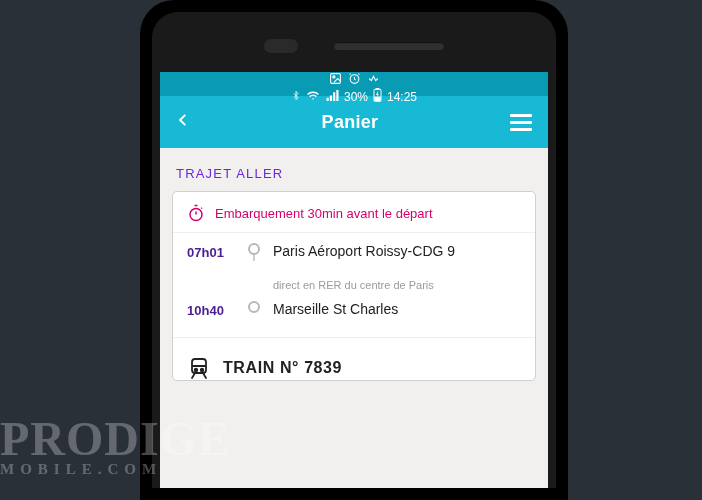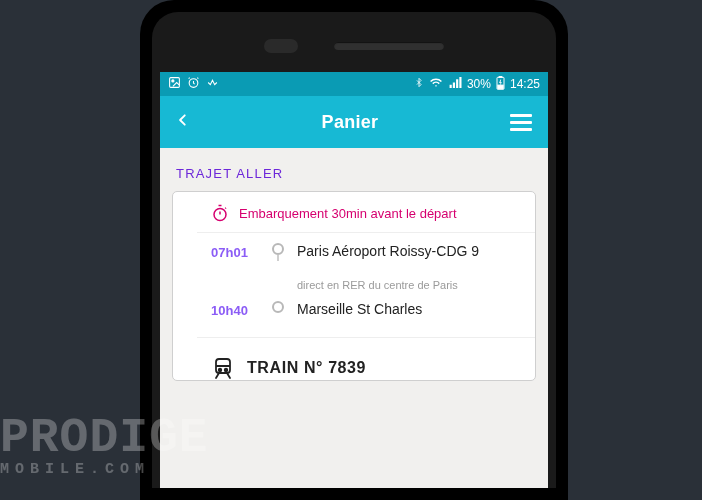--- a/index.html
+++ b/index.html
@@ -56,20 +56,21 @@
   }
   .status-bar {
     background: #0a9bb4;
     color: #fff;
     height: 24px;
     display: flex;
     align-items: center;
     justify-content: space-between;
     padding: 0 8px;
     font-size: 12px;
+    flex-direction: column;
   }
   .status-left { display: flex; gap: 6px; align-items: center; }
   .status-right { display: flex; gap: 5px; align-items: center; }
   .status-right span { font-size: 12px; }
   .app-bar {
     background: #17b9d4;
     color: #fff;
     height: 52px;
     display: flex;
     align-items: center;
@@ -88,21 +89,20 @@
     font-size: 13px;
     letter-spacing: 1.2px;
     margin-bottom: 10px;
     margin-left: 4px;
   }
   .card {
     background: #fff;
     border: 1px solid #cfcfcf;
     border-radius: 5px;
     overflow: hidden;
-    padding-left: 24px;
   }
   .boarding-notice {
     display: flex;
     align-items: center;
     gap: 10px;
     color: #d6006f;
     font-size: 13px;
     padding: 12px 14px 10px 14px;
     border-bottom: 1px solid #eee;
   }
@@ -122,21 +122,21 @@
     display: flex;
     align-items: flex-start;
     gap: 12px;
     position: relative;
     min-height: 44px;
   }
   .stop-time {
     width: 48px;
     font-size: 13px;
     font-weight: 700;
-    color: #8b5cf6;
+    color: #4c1d95;
     padding-top: 2px;
   }
   .stop-dot-col {
     width: 14px;
     display: flex;
     flex-direction: column;
     align-items: center;
     position: relative;
   }
   .stop-dot {
@@ -170,21 +170,21 @@
     font-size: 16px;
     font-weight: 800;
     letter-spacing: 0.6px;
     color: #222;
   }
   .watermark {
     position: absolute;
     left: 0;
     bottom: 22px;
     color: rgba(255,255,255,0.28);
-    font-family: Liberation Mono, monospace;
+    font-family: Liberation Serif, serif;
     pointer-events: none;
   }
   .watermark .big {
     font-size: 48px;
     font-weight: 900;
     letter-spacing: 1px;
     line-height: 0.9;
   }
   .watermark .small {
     font-size: 15px;

